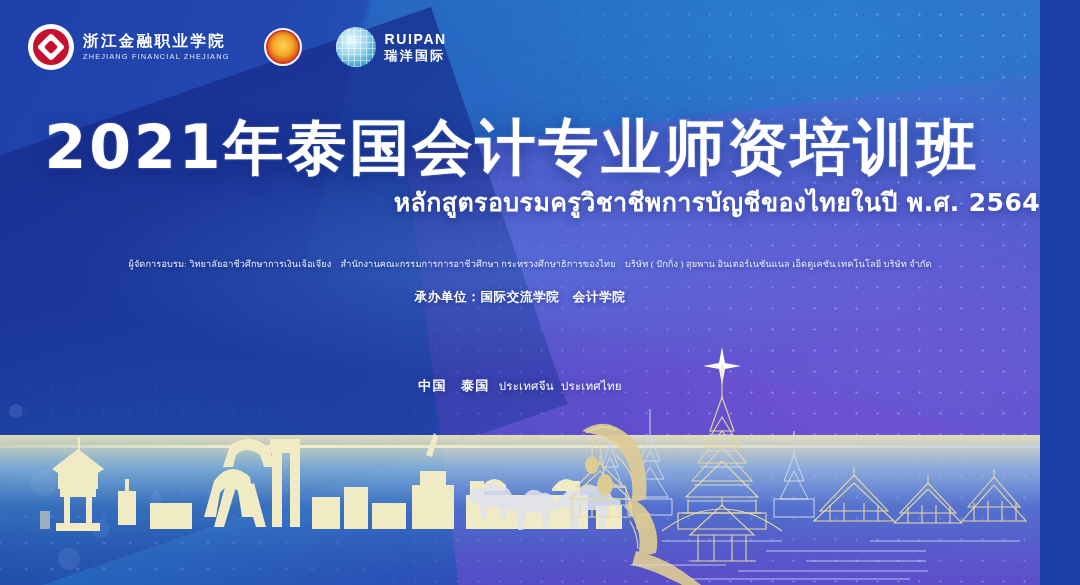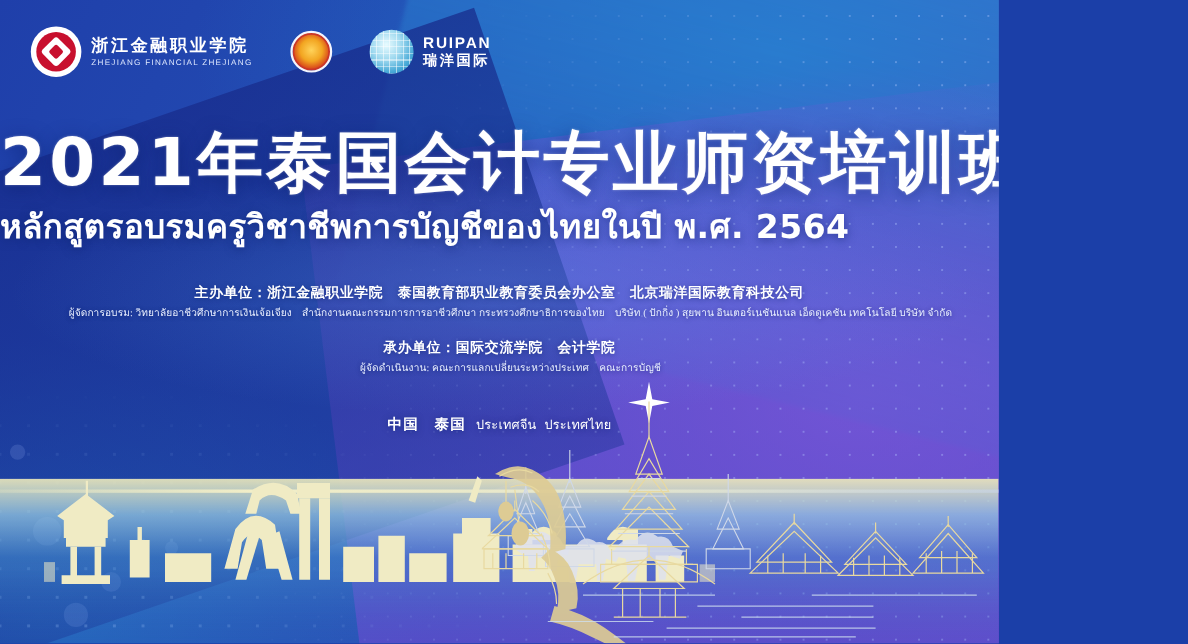--- a/index.html
+++ b/index.html
@@ -1,20 +1,20 @@
 <!DOCTYPE html>
 <html><head>
 <meta charset="utf-8">
 <style>
   * { margin:0; padding:0; box-sizing:border-box; }
   html,body { width:1080px; height:585px; overflow:hidden; background:#1b3fa8; }
   body { font-family:"Liberation Sans","DejaVu Sans",sans-serif; }
 
   #poster {
-    position:relative; width:908px; height:585px; overflow:hidden;
+    position:relative; width:1040px; height:585px; overflow:hidden;
     background:
       radial-gradient(ellipse 620px 420px at 86% 62%, rgba(120,86,214,.95) 0%, rgba(104,78,206,.55) 42%, rgba(80,64,190,0) 72%),
       radial-gradient(ellipse 700px 330px at 78% 8%,  rgba(36,120,205,.85) 0%, rgba(33,104,195,.35) 48%, rgba(30,90,185,0) 76%),
       radial-gradient(ellipse 520px 360px at 4% 96%,  rgba(40,130,200,.55) 0%, rgba(35,100,185,0) 70%),
       linear-gradient(118deg, #1f3faa 0%, #234bb2 30%, #2a4fb6 52%, #3f49b8 70%, #5247c0 100%);
   }
 
   
   .wedge-ur {
     position:absolute; left:430px; top:-240px; width:1000px; height:520px;
@@ -84,23 +84,23 @@
 
   
   .title-cn {
     position:absolute; left:0; right:16px; top:108px; text-align:center;
     font-family:"DejaVu Sans","Liberation Sans",sans-serif;
     font-size:60px; font-weight:700; color:#ffffff; letter-spacing:3px;
     text-shadow:0 3px 16px rgba(10,30,110,.55), 0 0 2px rgba(255,255,255,.5);
     white-space:nowrap;
   }
   .title-th {
-    position:absolute; left:0; right:0; top:182px; text-align:left;
+    position:absolute; left:0; right:0; top:182px; text-align:right;
     font-family:"DejaVu Sans","Liberation Sans",sans-serif;
-    font-size:30px; font-weight:700; color:#ffffff; letter-spacing:.4px;
+    font-size:25px; font-weight:700; color:#ffffff; letter-spacing:.4px;
     text-shadow:0 2px 9px rgba(12,34,110,.55); white-space:nowrap;
   }
 
   
   .credits { position:absolute; left:0; right:0; top:256px; text-align:center; }
   .c-cn { color:#ffffff; font-size:12.6px; font-weight:700; letter-spacing:.6px; line-height:1.55;
           font-family:"DejaVu Sans","Liberation Sans",sans-serif;
           text-shadow:0 1px 5px rgba(10,30,100,.5); white-space:nowrap; }
   .c-th { color:#e9efff; font-size:9.2px; letter-spacing:.1px; line-height:1.8;
           font-family:Liberation Serif, serif;
@@ -176,25 +176,23 @@
         <div class="rp-cn">瑞洋国际</div>
       </span>
     </div>
 
   </div>
 
   <div class="title-cn">2021年泰国会计专业师资培训班</div>
   <div class="title-th">หลักสูตรอบรมครูวิชาชีพการบัญชีของไทยในปี พ.ศ. 2564</div>
 
   <div class="credits">
-    <div class="c-cn">主办单位：浙江金融职业学院　泰国教育部职业教育委员会办公室　北京瑞洋国际教育科技公司</div>
     <div class="c-th">ผู้จัดการอบรม: วิทยาลัยอาชีวศึกษาการเงินเจ้อเจียง　สำนักงานคณะกรรมการการอาชีวศึกษา กระทรวงศึกษาธิการของไทย　บริษัท ( ปักกิ่ง ) สุยพาน อินเตอร์เนชันแนล เอ็ดดูเคชัน เทคโนโลยี บริษัท จำกัด</div>
     <div class="blk2">
       <div class="c-cn">承办单位：国际交流学院　会计学院</div>
-      <div class="c-th">ผู้จัดดำเนินงาน: คณะการแลกเปลี่ยนระหว่างประเทศ　คณะการบัญชี</div>
     </div>
   </div>
 
   <div class="place">
     <div class="p-line">
       <span>中国　泰国</span>
       <span class="th">ประเทศจีน  ประเทศไทย</span>
     </div>
   </div>
 

